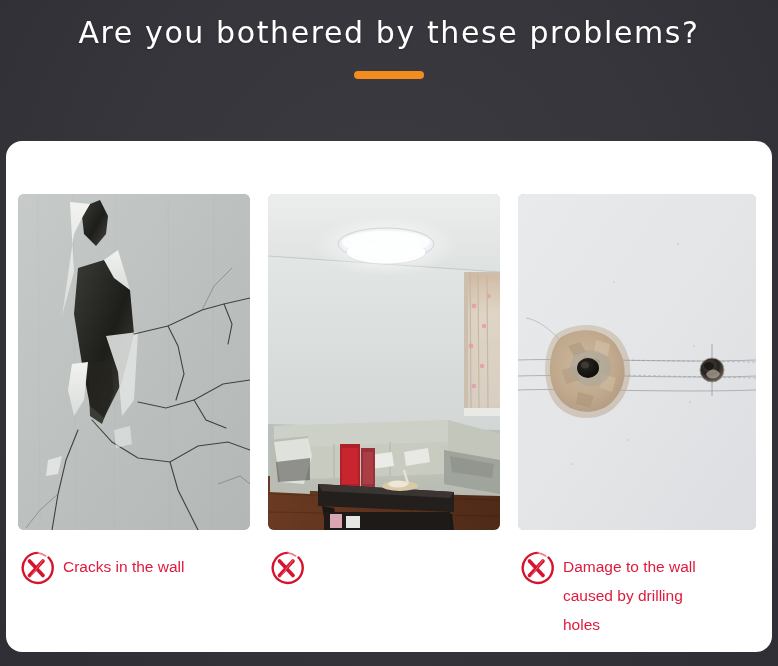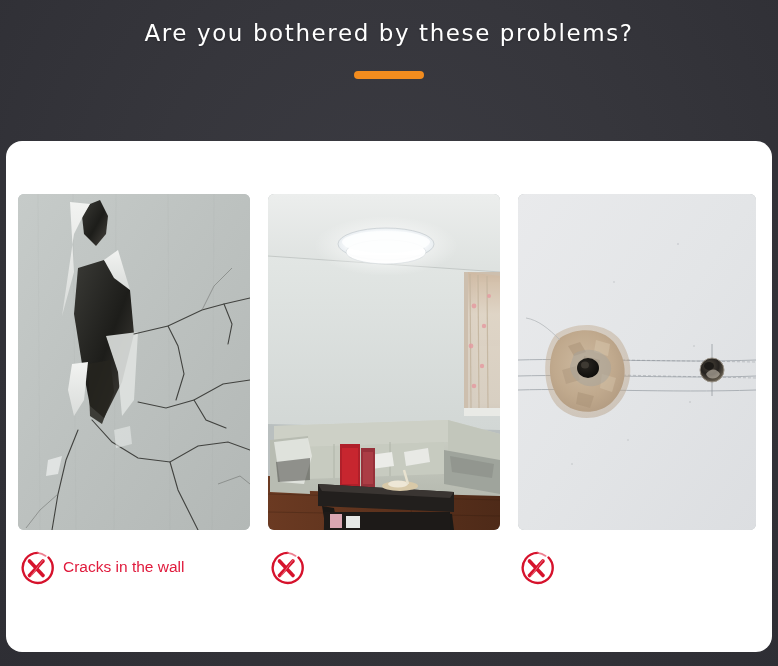--- a/index.html
+++ b/index.html
@@ -28,21 +28,21 @@
   .header {
     position: absolute;
     top: 0; left: 0;
     width: 778px;
     height: 141px;
     text-align: center;
   }
 
   .page-title {
     margin-top: 15px;
-    font-size: 23px;
+    font-size: 30px;
     font-weight: 400;
     letter-spacing: 1.6px;
     color: #ffffff;
     line-height: 36px;
     font-family: "DejaVu Sans", sans-serif;
     text-shadow: 0 1px 2px rgba(0,0,0,.25);
   }
 
   .accent-bar {
     width: 70px;
@@ -412,19 +412,22 @@
         <div class="caption">
           <span class="x-icon">
             <svg viewBox="0 0 36 36">
               <path d="M30.5 7.5 a15 15 0 1 1 -11 -4.6" fill="none" stroke="#d6122c" stroke-width="2.4" stroke-linecap="round"></path>
               <path d="M19.5 2.9 a15 15 0 0 1 8.2 3.1" fill="none" stroke="#e8566c" stroke-width="1.6" stroke-linecap="round" opacity="0.75"></path>
               <path d="M11.5 11 L25 25.5" stroke="#d6122c" stroke-width="3.6" stroke-linecap="round" fill="none"></path>
               <path d="M25 11 L11.5 25.5" stroke="#d6122c" stroke-width="3.6" stroke-linecap="round" fill="none"></path>
               <path d="M25.5 9.5 L13 26" stroke="#ef7c8d" stroke-width="1" stroke-linecap="round" fill="none" opacity="0.8"></path>
             </svg>
           </span>
+          <span class="caption-text">Damage to the wall
+caused by drilling
+holes</span>
         </div>
       </div>
 
     </div>
   </div>
 
 </div>
 
 </body></html>

